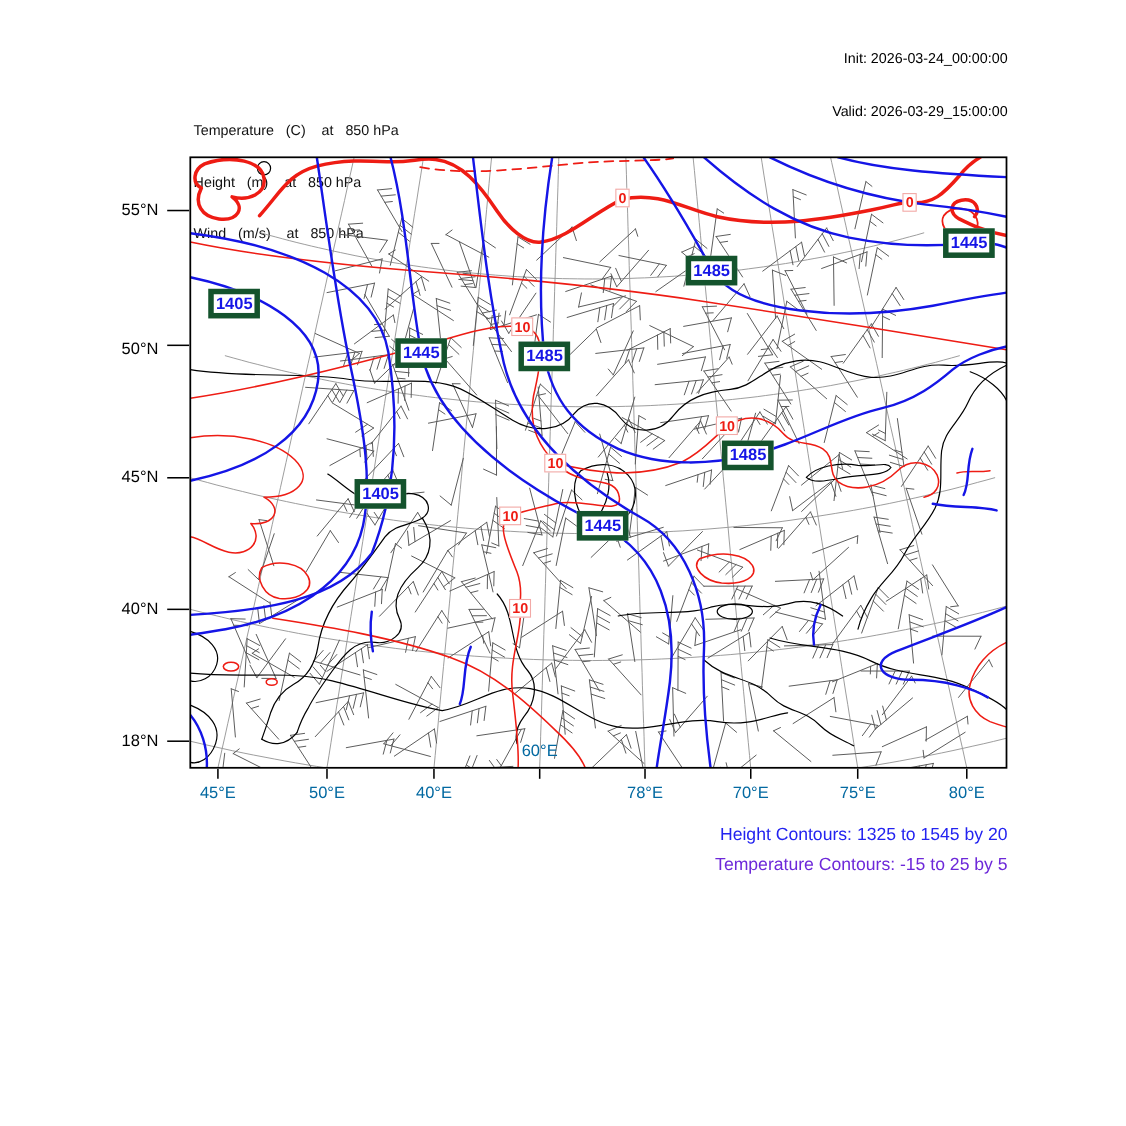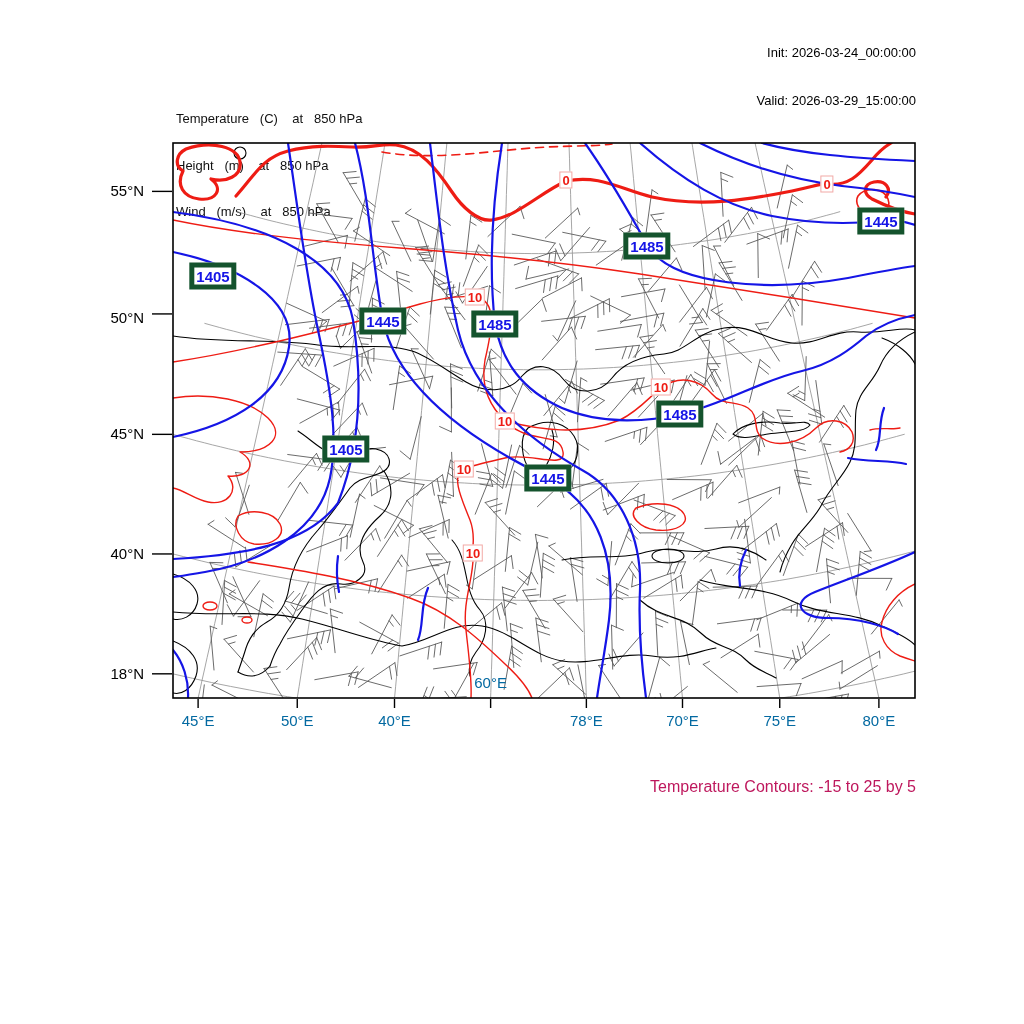--- a/index.html
+++ b/index.html
@@ -439,14 +439,15 @@
       <div class="lon-lab" style="left: 170.106px; top: 712px;">45°E</div>
       <div class="lon-lab" style="left: 269.258px; top: 712px;">50°E</div>
       <div class="lon-lab" style="left: 366.501px; top: 712px;">40°E</div>
       <div class="lon-lab" style="left: 462.624px; top: 674px;">60°E</div>
       <div class="lon-lab" style="left: 558.376px; top: 712px;">78°E</div>
       <div class="lon-lab" style="left: 654.499px; top: 712px;">70°E</div>
       <div class="lon-lab" style="left: 751.742px; top: 712px;">75°E</div>
       <div class="lon-lab" style="left: 850.894px; top: 712px;">80°E</div>
     </div>
 
-  <div class="footer-line" id="footer-temp" style="right: 108px; top: 778px; color: #be185d;">Temperature Contours: -15 to 25 by 5</div>
+  <div class="footer-line" id="footer-height" style="right: 108px; top: 751px; color: rgb(35, 35, 240);">Height Contours: 1325 to 1545 by 20</div>
+  <div class="footer-line" id="footer-temp" style="right: 108px; top: 778px; color: #6d28d9;">Temperature Contours: -15 to 25 by 5</div>
 </div>
 
 </body></html>

